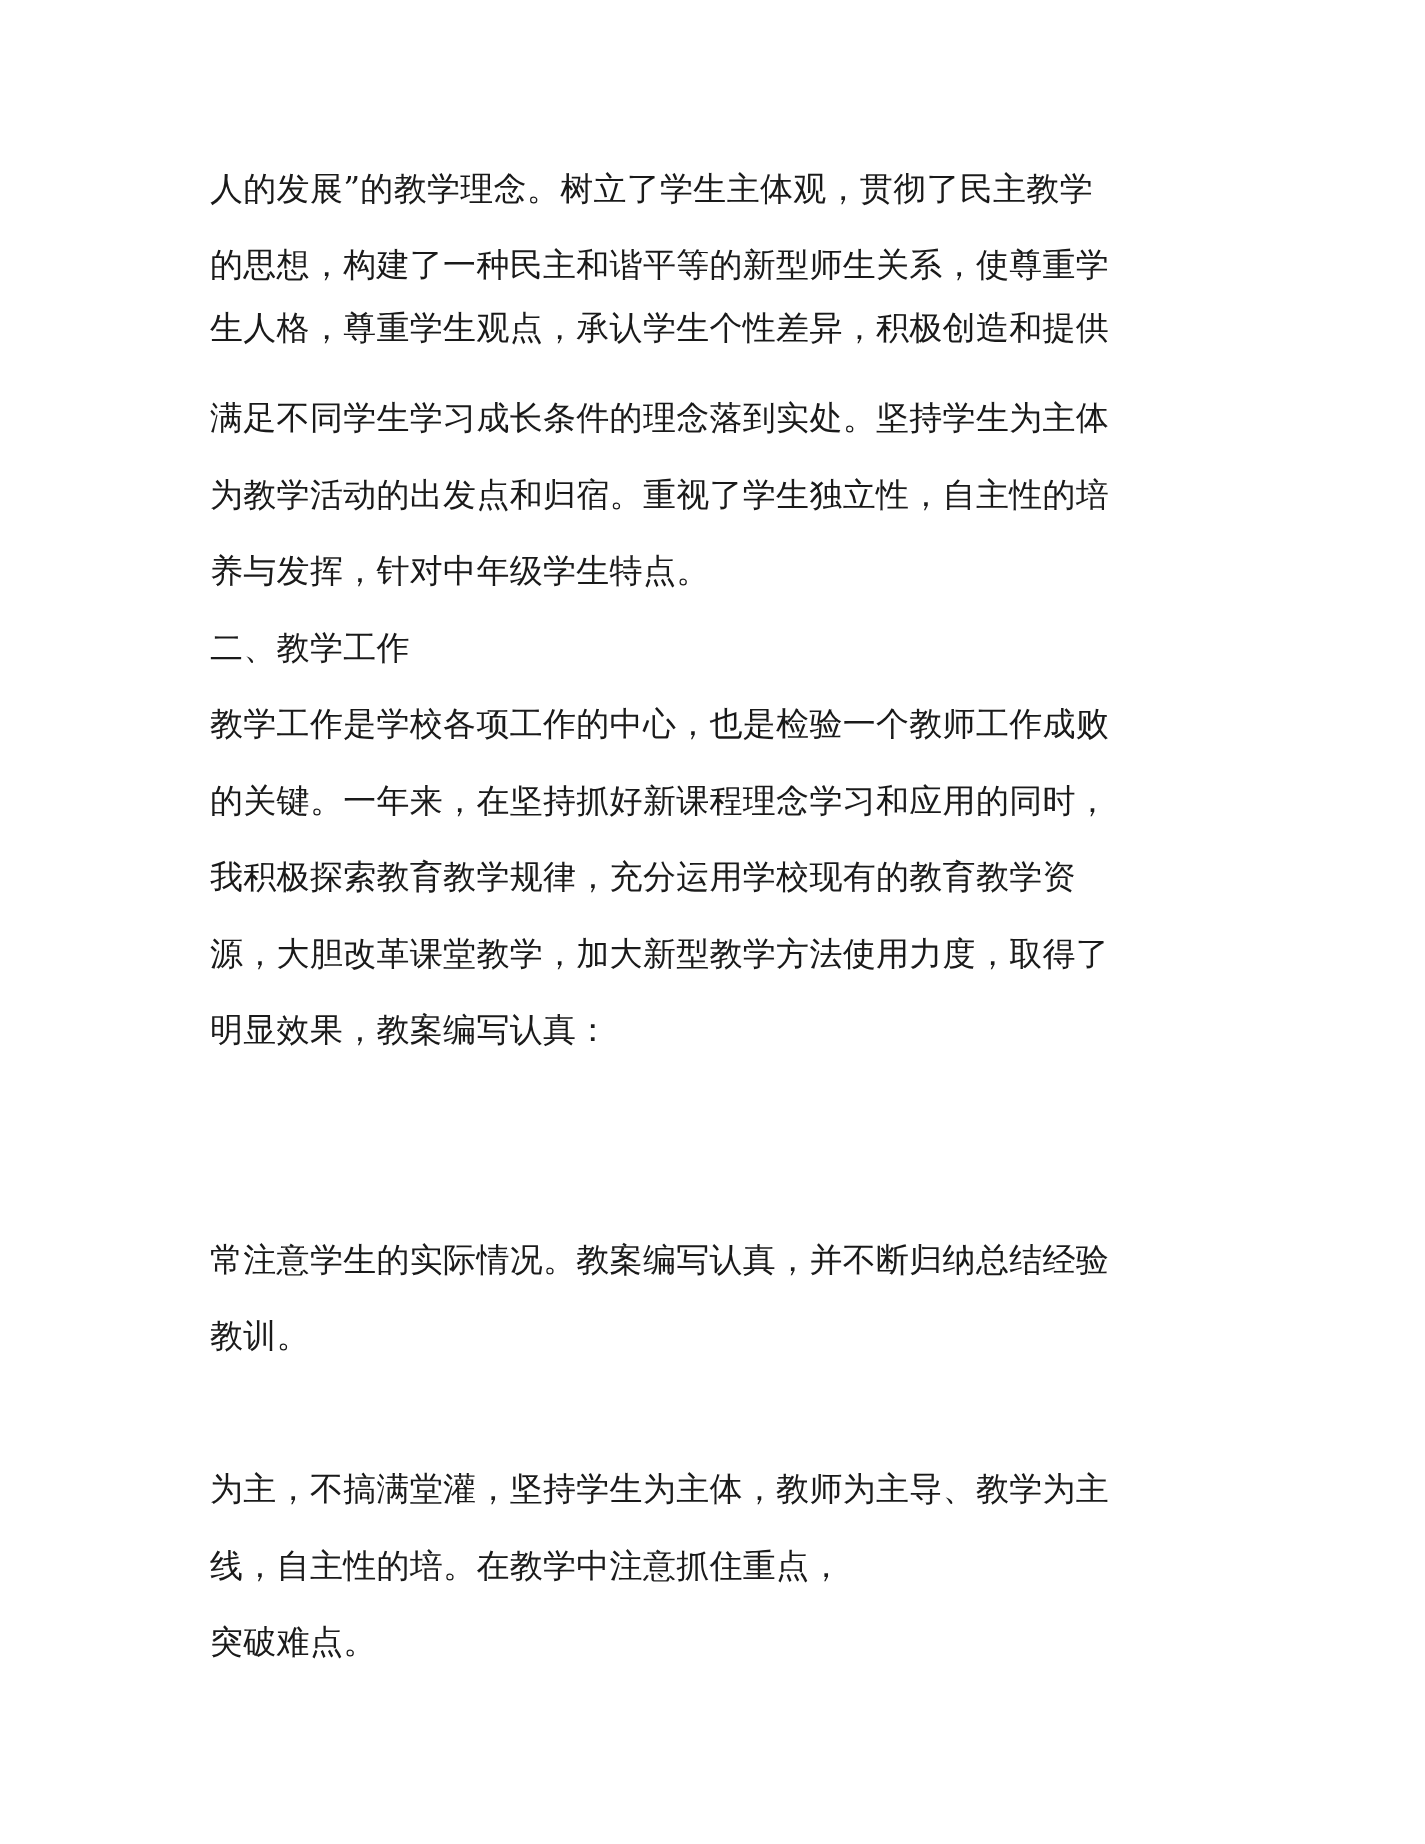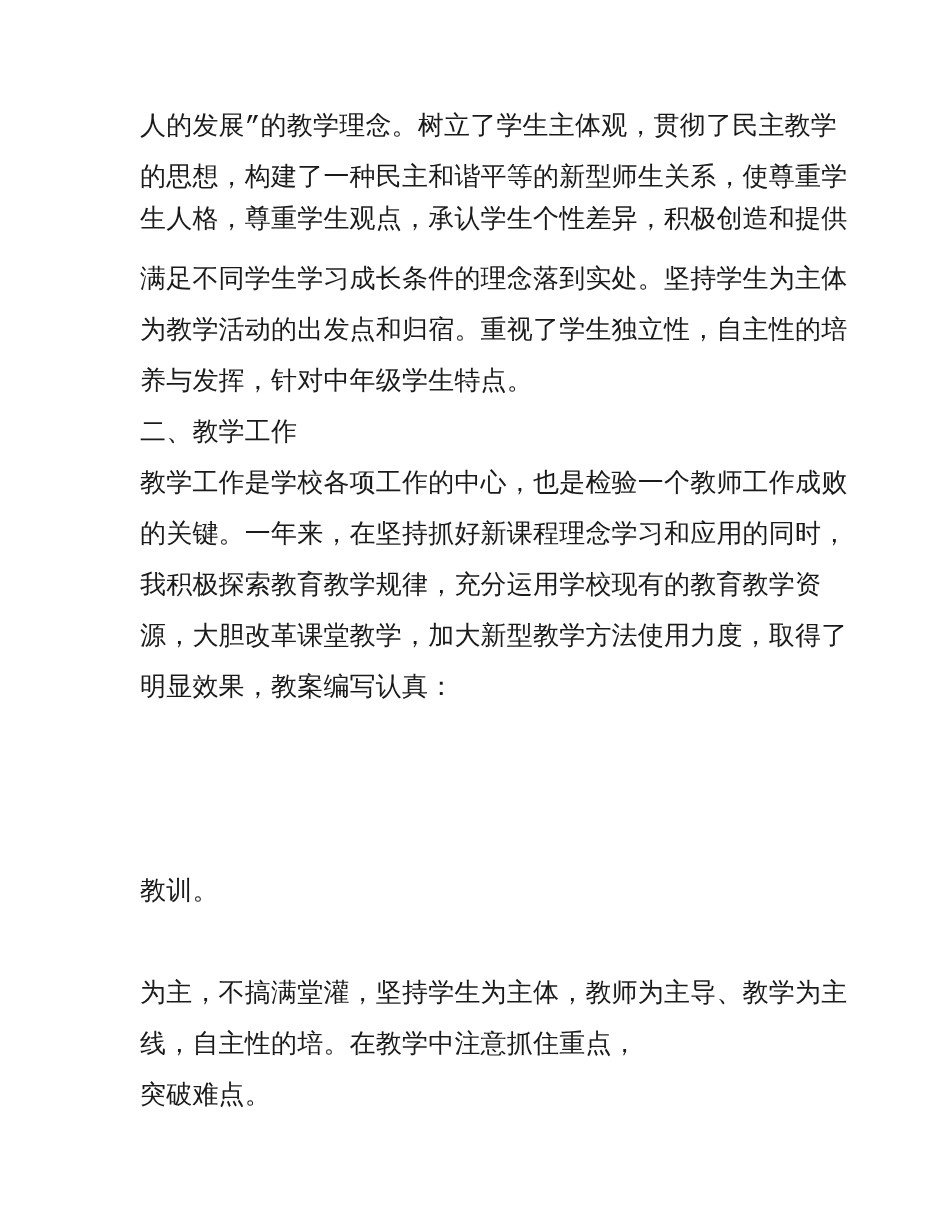--- a/index.html
+++ b/index.html
@@ -19,40 +19,40 @@
       position: absolute;
       left: 0;
       top: 0;
       width: 950px;
       height: 1229px;
       background: #ffffff;
     }
     .line {
       position: absolute;
       left: 140px;
-      font-size: 26px;
+      font-size: 22px;
       line-height: 30px;
       white-space: nowrap;
       letter-spacing: 0.2px;
-      font-family: Liberation Mono, monospace;
     }
   </style>
 </head>
 <body>
 
 <div class="page">
   <div class="line" style="top:112px">人的发展”的教学理念。树立了学生主体观，贯彻了民主教学</div>
   <div class="line" style="top:163px">的思想，构建了一种民主和谐平等的新型师生关系，使尊重学</div>
   <div class="line" style="top:205px">生人格，尊重学生观点，承认学生个性差异，积极创造和提供</div>
   <div class="line" style="top:265px">满足不同学生学习成长条件的理念落到实处。坚持学生为主体</div>
   <div class="line" style="top:316px">为教学活动的出发点和归宿。重视了学生独立性，自主性的培</div>
   <div class="line" style="top:367px">养与发挥，针对中年级学生特点。</div>
   <div class="line" style="top:418px">二、教学工作</div>
   <div class="line" style="top:469px">教学工作是学校各项工作的中心，也是检验一个教师工作成败</div>
   <div class="line" style="top:520px">的关键。一年来，在坚持抓好新课程理念学习和应用的同时，</div>
   <div class="line" style="top:571px">我积极探索教育教学规律，充分运用学校现有的教育教学资</div>
   <div class="line" style="top:622px">源，大胆改革课堂教学，加大新型教学方法使用力度，取得了</div>
   <div class="line" style="top:673px">明显效果，教案编写认真：</div>
+  <div class="line" style="top:826px">常注意学生的实际情况。教案编写认真，并不断归纳总结经验</div>
   <div class="line" style="top:877px">教训。</div>
   <div class="line" style="top:979px">为主，不搞满堂灌，坚持学生为主体，教师为主导、教学为主</div>
   <div class="line" style="top:1030px">线，自主性的培。在教学中注意抓住重点，</div>
   <div class="line" style="top:1081px">突破难点。</div>
 </div>
 
 </body></html>

